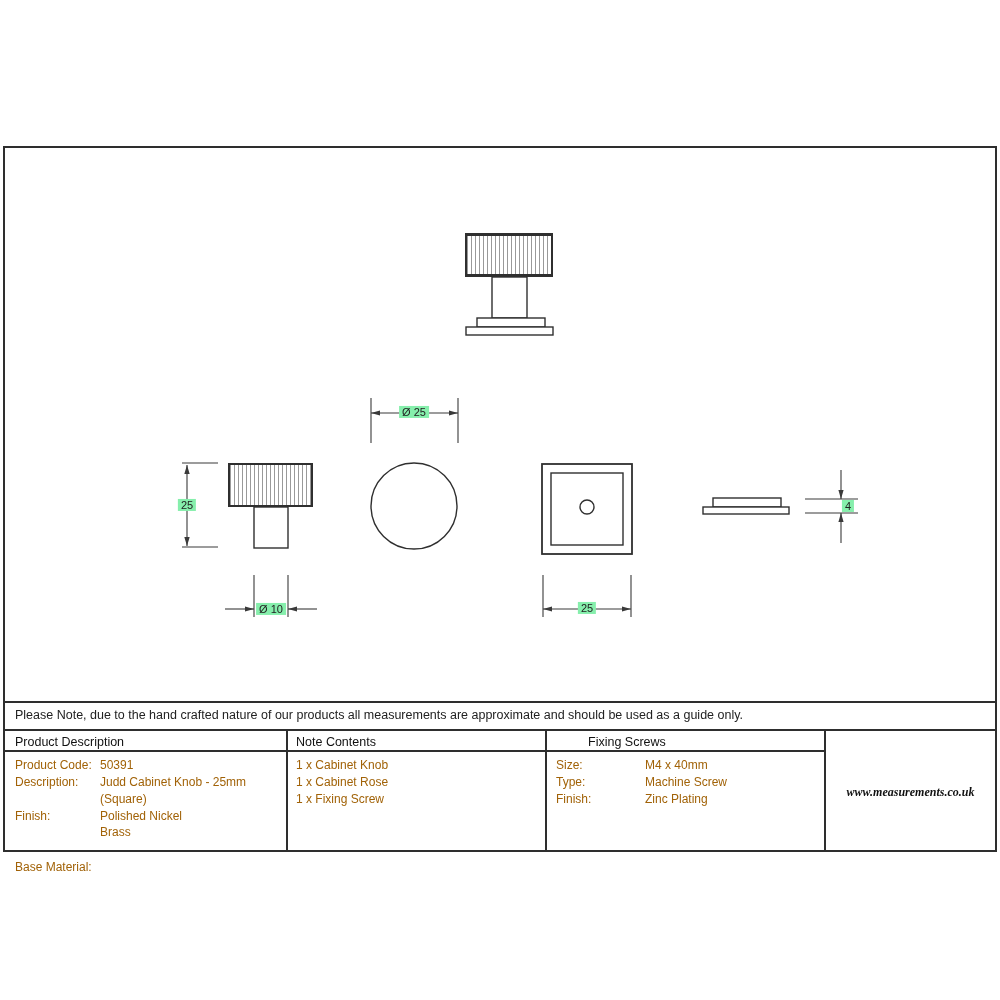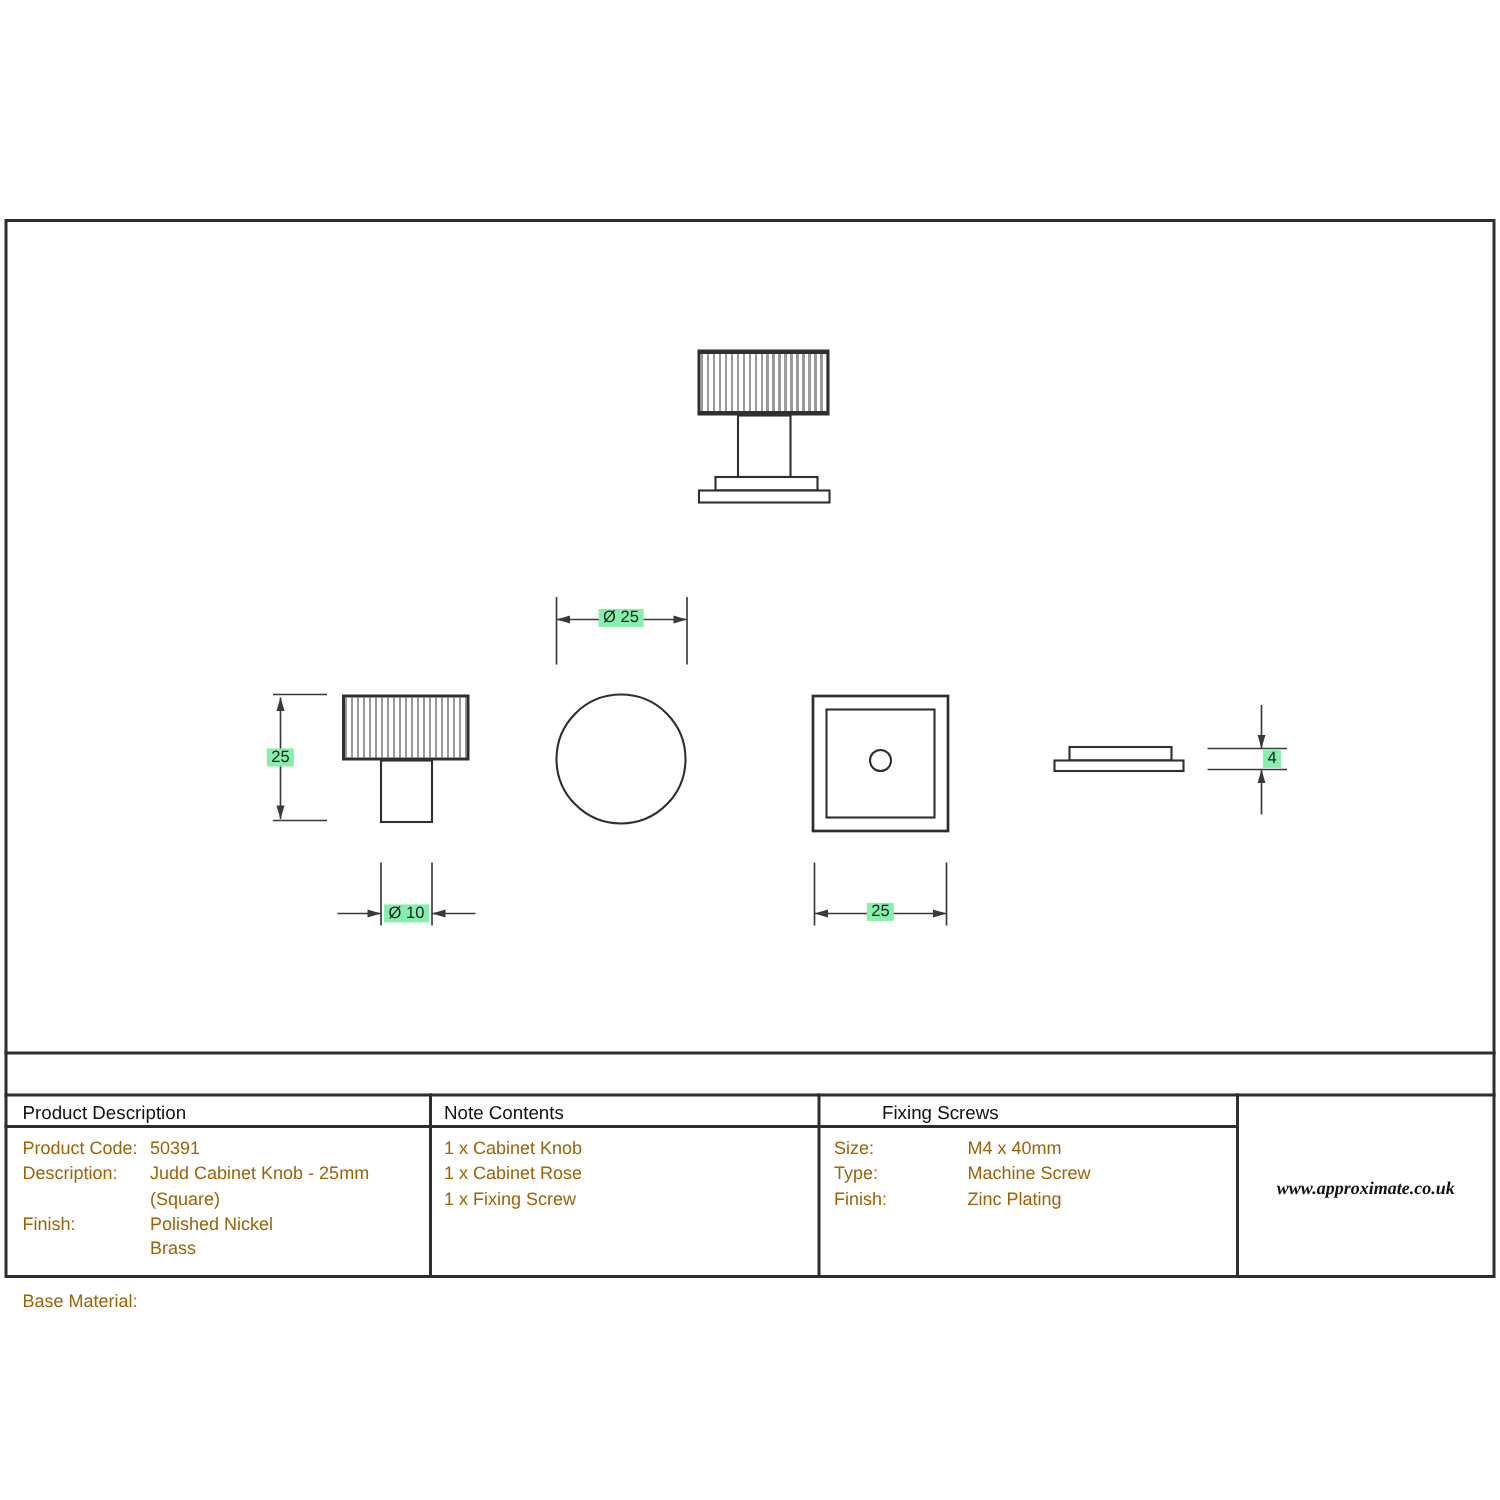--- a/index.html
+++ b/index.html
@@ -116,20 +116,21 @@
     </g>
   </svg>
 
   <span class="dim-label" style="left:187px; top:505px;">25</span>
   <span class="dim-label" style="left:271px; top:609px;">Ø 10</span>
   <span class="dim-label" style="left:414px; top:412px;">Ø 25</span>
   <span class="dim-label" style="left:587px; top:608px;">25</span>
   <span class="dim-label" style="left:848px; top:506px;">4</span>
 
   <div class="hline" style="left:3px; top:701px; width:994px; height:2px;"></div>
+  <div class="note-text">Please Note, due to the hand crafted nature of our products all measurements are approximate and should be used as a guide only.</div>
 
   <div class="hline" style="left:3px; top:729px; width:994px; height:2px;"></div>
   <div class="hline" style="left:3px; top:750px; width:823px; height:2px;"></div>
   <div class="vline" style="left:286px; top:729px; width:2px; height:123px;"></div>
   <div class="vline" style="left:545px; top:729px; width:2px; height:123px;"></div>
   <div class="vline" style="left:824px; top:729px; width:2px; height:123px;"></div>
 
   <span class="th-label" style="left:15px; top:735px;">Product Description</span>
   <span class="th-label" style="left:296px; top:735px;">Note Contents</span>
   <span class="th-label" style="left:556px; top:735px;margin-left:32px;">Fixing Screws</span>
@@ -149,16 +150,16 @@
   <span class="cell-item" style="left:296px; top:792px;">1 x Fixing Screw</span>
 
   <span class="cell-label" style="left:556px; top:758px;">Size:</span>
   <span class="cell-value" style="left:645px; top:758px;">M4 x 40mm</span>
   <span class="cell-label" style="left:556px; top:775px;">Type:</span>
   <span class="cell-value" style="left:645px; top:775px;">Machine Screw</span>
   <span class="cell-label" style="left:556px; top:792px;">Finish:</span>
   <span class="cell-value" style="left:645px; top:792px;">Zinc Plating</span>
 
   <div class="logo-cell">
-    <div class="logo-url">www.approximate.co.uk</div>
+    <div class="logo-url">www.measurements.co.uk</div>
   </div>
 
 </div>
 
 </body></html>

